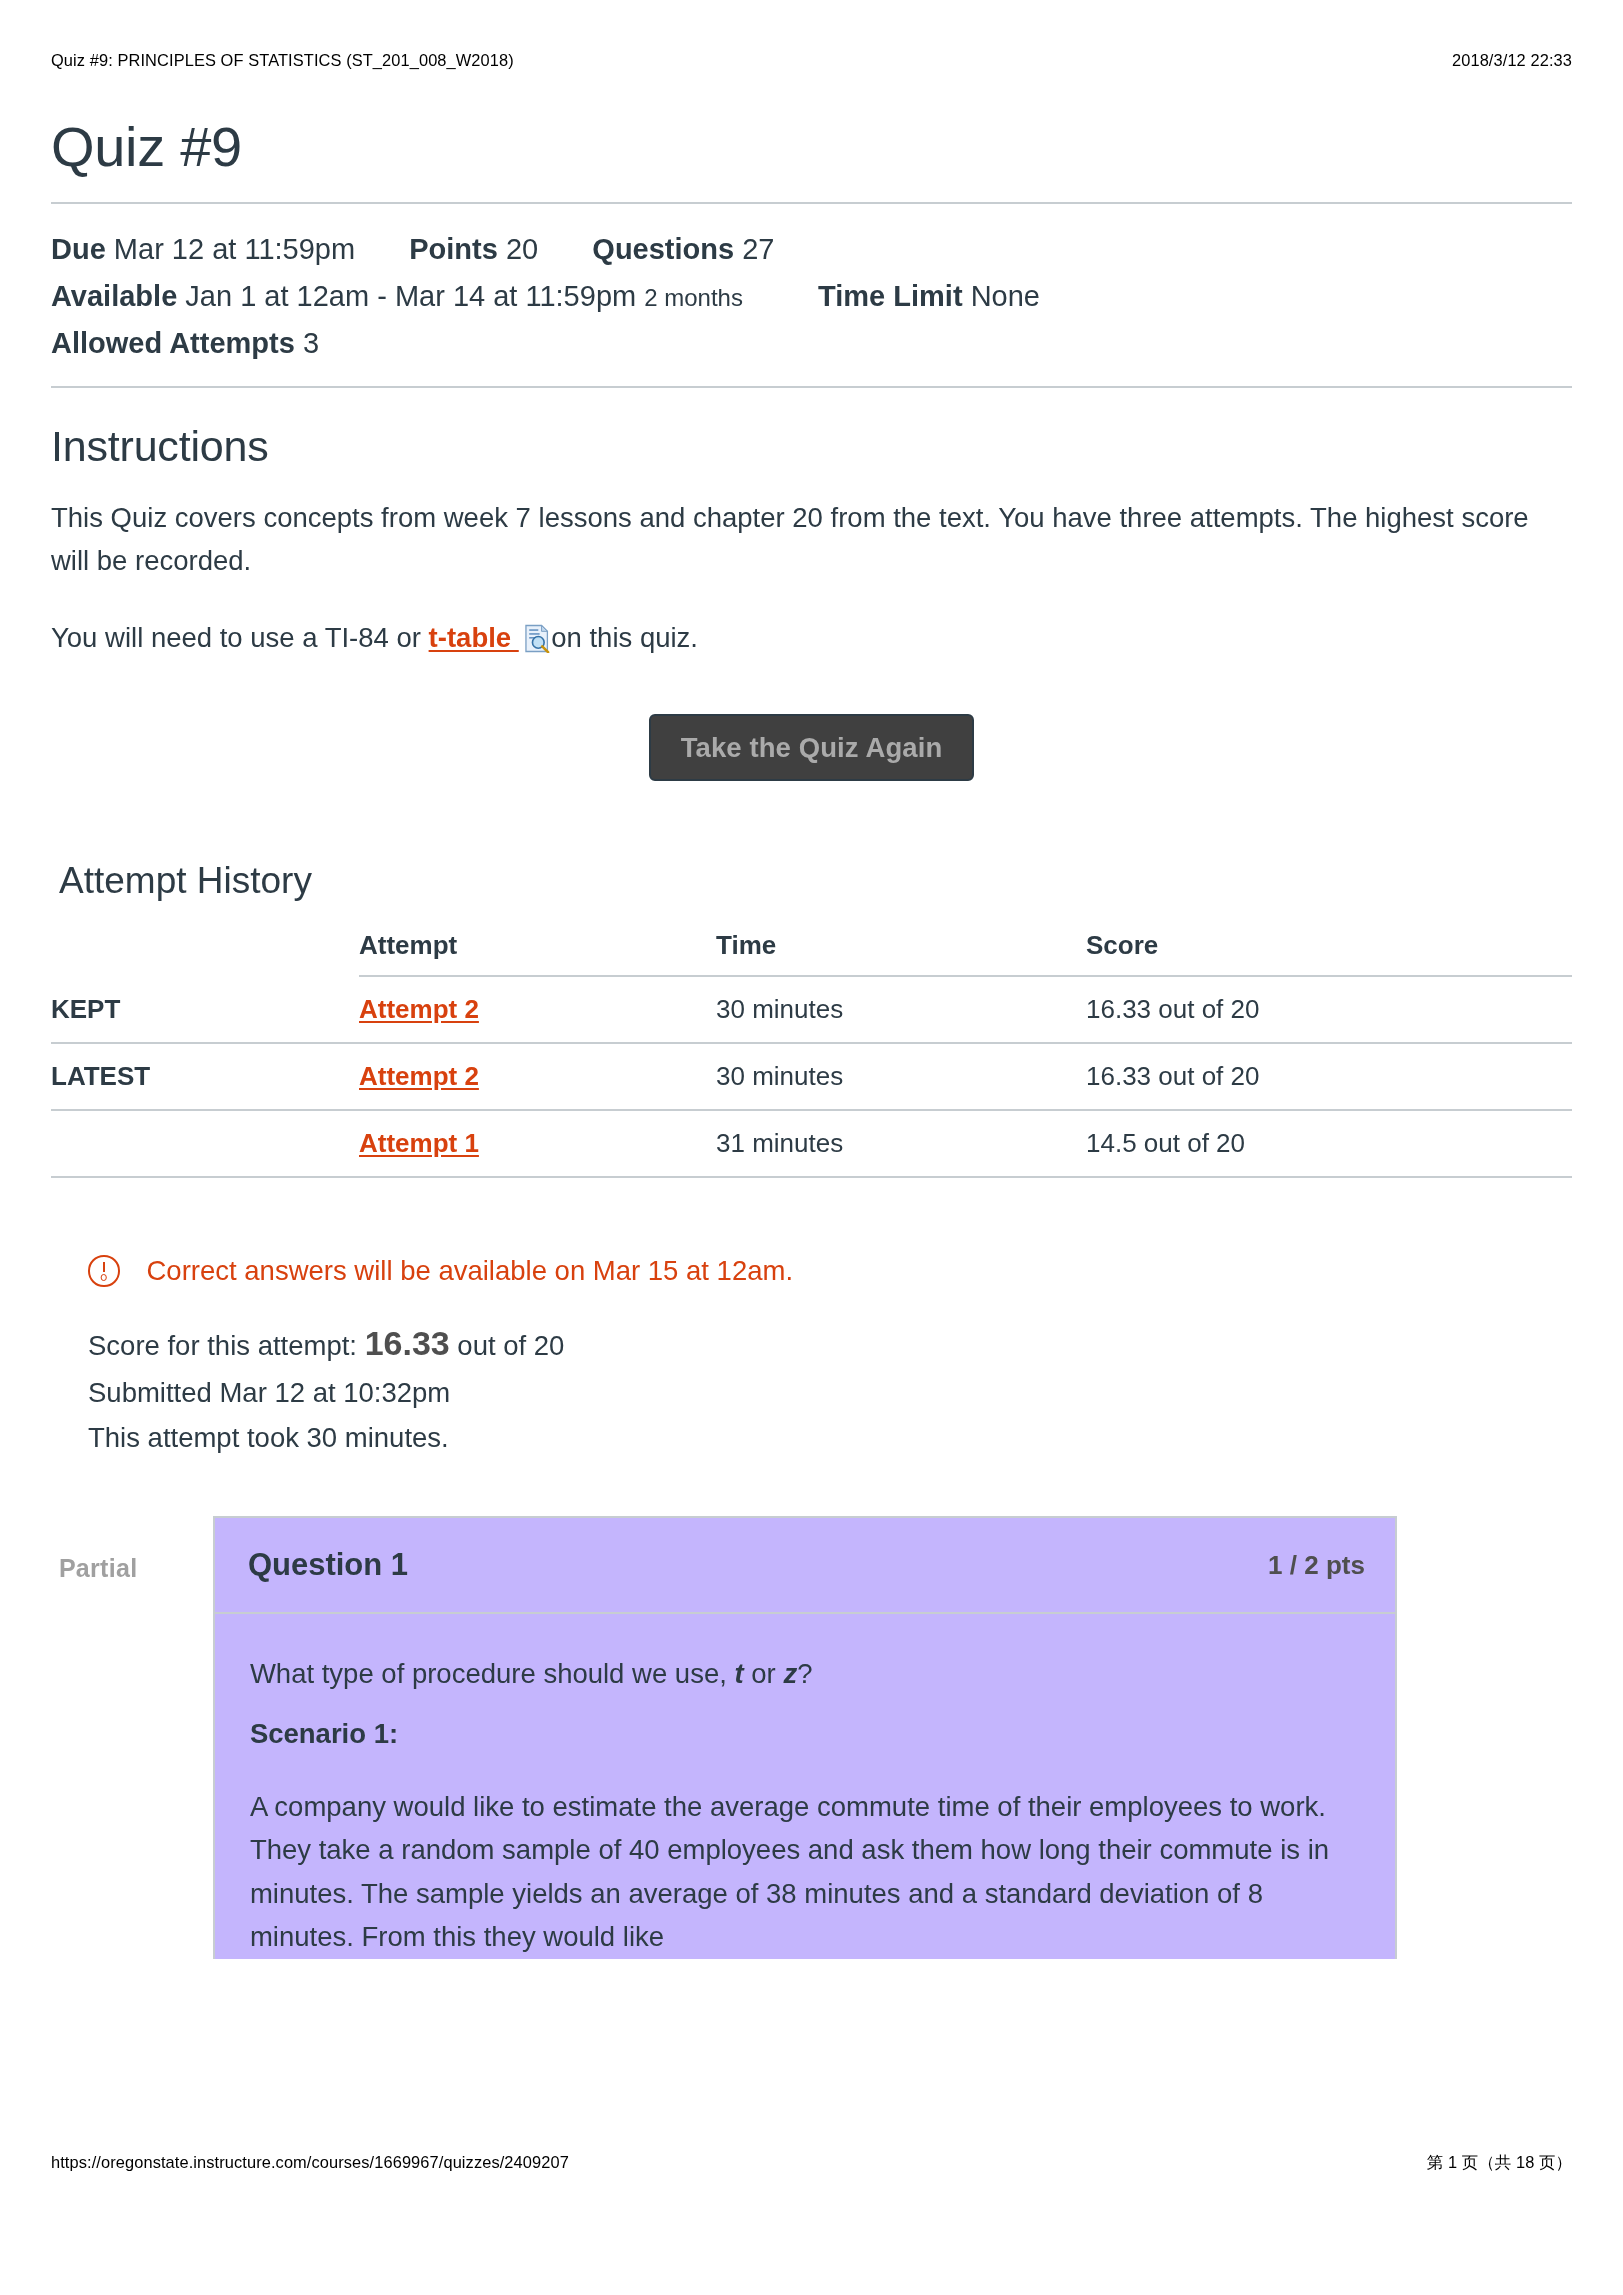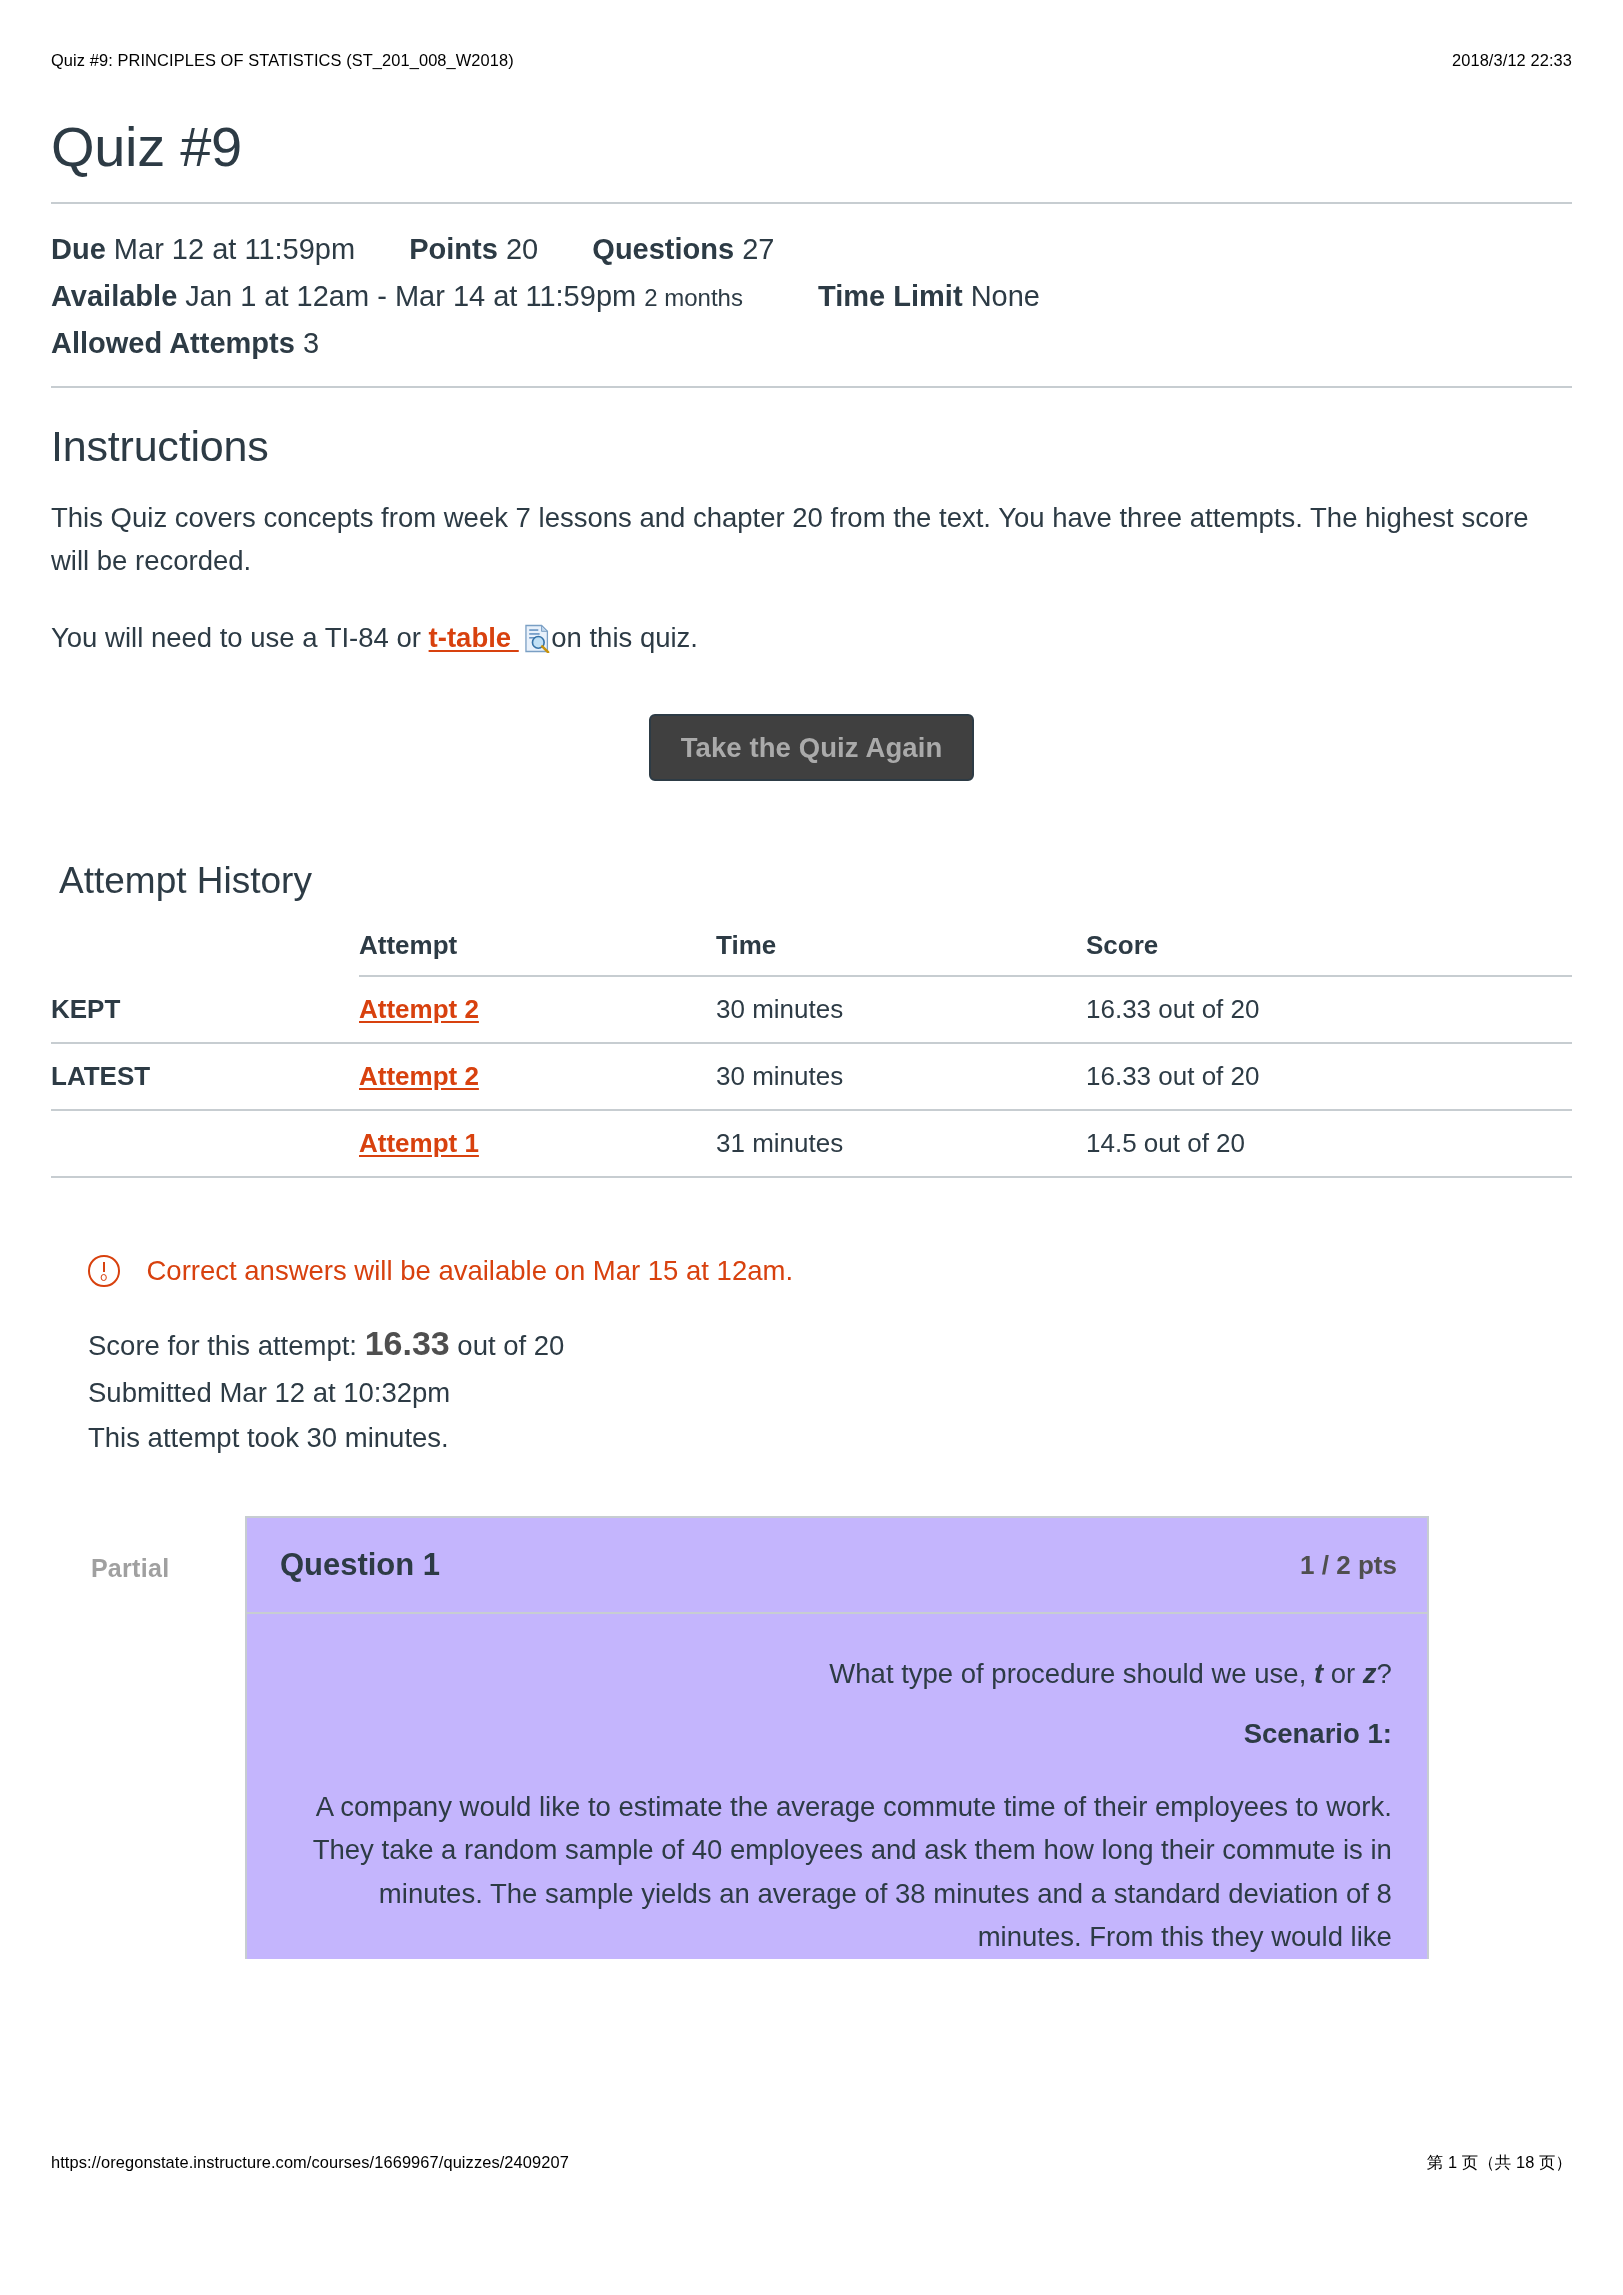--- a/index.html
+++ b/index.html
@@ -245,21 +245,20 @@
   }
   .q-status {
     width: 154px;
     flex: 0 0 154px;
     text-align: left;
     padding: 38px 0 0 7.9px;
     font-size: 25px;
     font-weight: 700;
     color: #a0a0a0;
     letter-spacing: 0.3px;
-    margin-left: 32px;
   }
   .q-box {
     flex: 1 1 auto;
     border: 2px solid #c7cdd1;
     border-bottom: none;
     background: #c4b5fd;
     box-sizing: border-box;
     max-width: 1184px;
   }
   .q-header {
@@ -280,21 +279,20 @@
     color: #4f4f4f;
   }
   .q-body {
     padding: 38px 35px 0 35px;
   }
   .q-body p {
     margin: 0;
     font-size: 27.5px;
     line-height: 1.58;
     color: #2d3b45;
-    text-align: right;
   }
   .q-body p + p { margin-top: 30px; }
   .q-body .scenario-label { font-weight: 700; margin-top: 16px; }
   .q-body em.var { font-style: italic; font-weight: 700; }
 </style>
 </head>
 <body>
 
 <div class="page">
 

